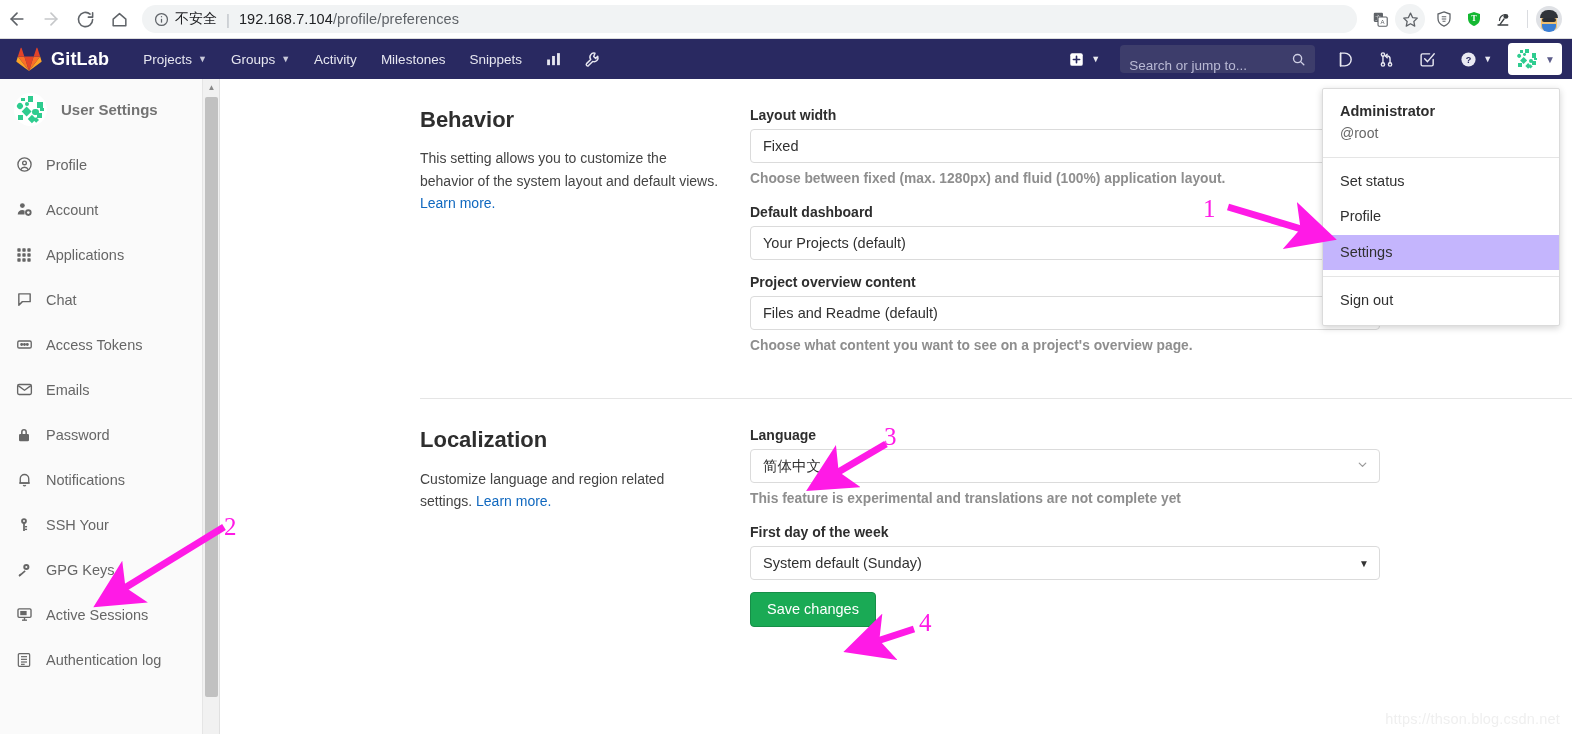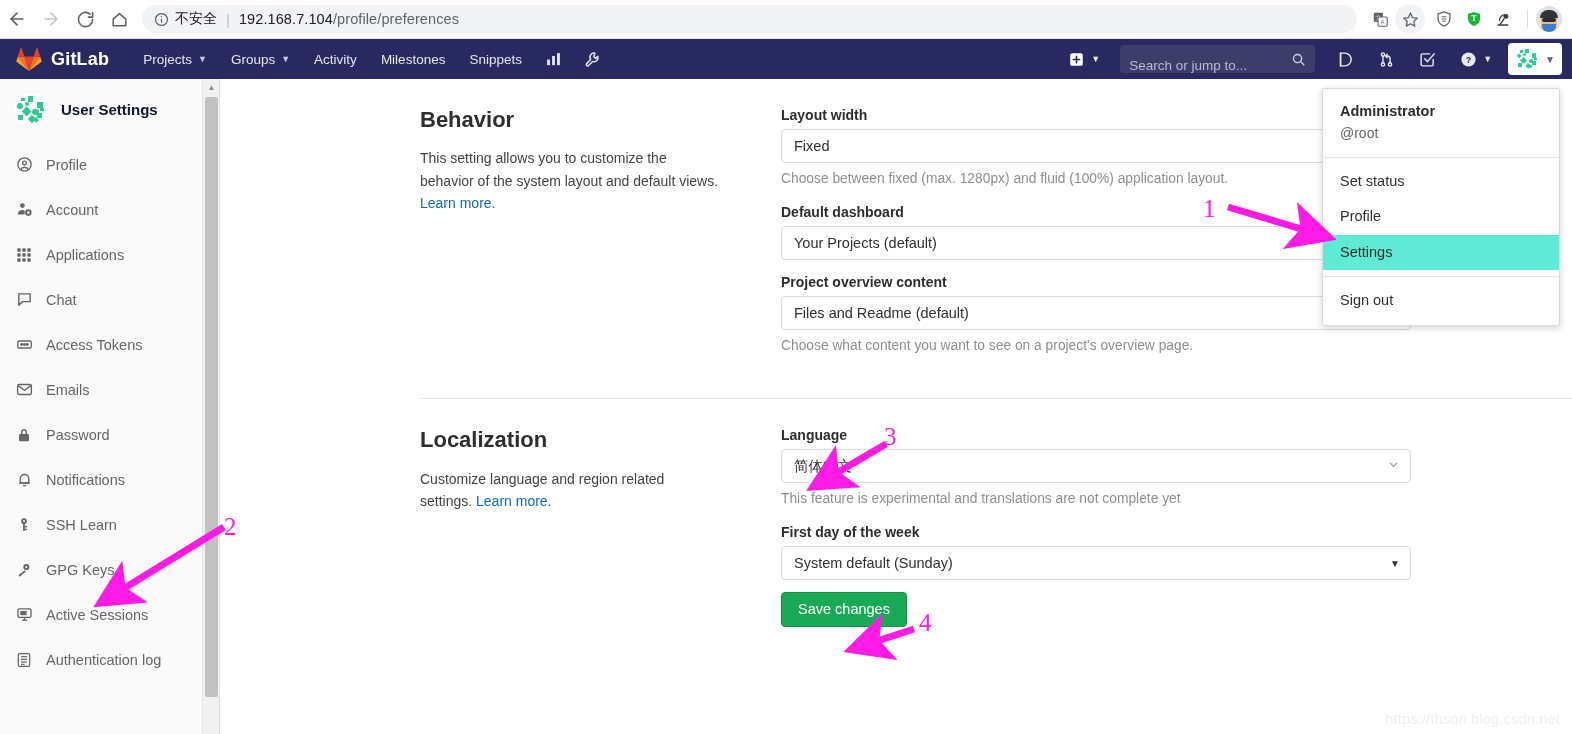--- a/index.html
+++ b/index.html
@@ -102,30 +102,30 @@
     z-index:40; border-radius:2px;
   }
   #dd-head { padding:12px 17px 13px; border-bottom:1px solid #e5e5e5; }
   #dd-name { font-size:14.5px; color:#2e2e2e; font-weight:600; line-height:1.5; }
   #dd-handle { font-size:14px; color:#666; line-height:1.5; }
   .dd-group { padding:6px 0; border-bottom:1px solid #e5e5e5; }
   .dd-group:last-child { border-bottom:0; }
   .dd-item {
     padding:6px 17px; font-size:14.5px; color:#303030; cursor:pointer; line-height:1.62;
   }
-  .dd-item.active { background:#5eead4; }
+  .dd-item.active { background:#c4b5fd; }
 
   
   #sidebar {
     position:absolute; left:0; top:79px; width:203px; height:655px;
     background:#fafafa; border-right:1px solid #e5e5e5;
   }
   #sb-head { display:flex; align-items:center; padding:14px 0 16px 14px; }
   #sb-head .ident-avatar { width:33px;height:33px; }
-  #sb-title { font-size:15px; color:#0f172a; font-weight:700; margin-left:14px; }
+  #sb-title { font-size:15px; color:#737373; font-weight:700; margin-left:14px; }
   .sb-item {
     display:flex; align-items:center; height:45px; padding-left:16px;
     color:#666; font-size:14.5px; cursor:pointer; position:relative;
   }
   .sb-item .sb-ico { width:22px; display:flex; align-items:center; justify-content:flex-start; flex:none; color:#666; }
   .sb-item .sb-label { margin-left:8px; white-space:nowrap; }
   .sb-item.active { background:#f0f0f0; color:#292961; }
   .sb-item.active .sb-label { color:#292961; font-weight:600; }
   .sb-item.active .sb-ico { color:#292961; }
   .sb-item.active:before {
@@ -139,40 +139,40 @@
   #sb-scroll-up {
     width:17px;height:17px;display:flex;align-items:center;justify-content:center;
     color:#888; font-size:8px;
   }
   #sb-thumb {
     position:absolute; left:2px; top:18px; width:13px; height:600px; background:#c1c1c1; border-radius:2px;
   }
 
   
   #content { position:absolute; left:220px; top:79px; width:1352px; height:655px; background:#fff; }
-  .settings-section { display:flex; padding:0 0 0 0;gap:31px; }
+  .settings-section { display:flex; padding:0 0 0 0; }
   .sec-left { width:330px; flex:none; padding-right:30px; }
   .sec-left h2 { font-size:22px; color:#2e2e2e; font-weight:600; margin:0 0 14px 0; line-height:1.2; }
   .sec-left p { font-size:14px; color:#444; line-height:1.6; margin:0; }
   .sec-left a { color:#1068bf; text-decoration:none; }
   .sec-right { flex:1; max-width:630px; }
   .field-label { font-size:14px; color:#2e2e2e; font-weight:700; margin-bottom:6px; }
   .ctrl {
     height:34px; border:1px solid #dbdbdb; border-radius:4px; background:#fff;
     display:flex; align-items:center; padding:0 12px; font-size:14.5px; color:#303030;
     position:relative;
   }
   .ctrl .native-caret {
     position:absolute; right:10px; top:50%; transform:translateY(-50%);
     font-size:10px; color:#333;
   }
   .ctrl .soft-caret {
     position:absolute; right:10px; top:50%; transform:translateY(-50%); color:#9b9b9b;
   }
-  .help-text { font-size:13.8px; color:#8e8e8e; margin-top:6px; line-height:1.5; }
+  .help-text { font-size:13.8px; color:#8e8e8e; margin-top:6px; line-height:1.5;font-weight:bold; }
   .field-block { margin-bottom:14px; }
   hr.sec-divider { border:0; border-top:1px solid #e5e5e5; margin:28px 0 0 0; }
   #save-changes {
     background:#1aaa55; color:#fff; border:1px solid #168f48; border-radius:4px;
     font-size:14.5px; font-family:"Liberation Sans",sans-serif;
     padding:8px 16px; cursor:pointer; line-height:1.2;
   }
 
   
   #annotations { position:absolute; left:0; top:0; width:1572px; height:734px; pointer-events:none; z-index:60; }
@@ -501,21 +501,21 @@
   <div class="sb-item">
     <span class="sb-ico">
         <svg width="16" height="16" viewBox="0 0 24 24" fill="currentColor">
           <circle cx="12" cy="6" r="4.3"></circle>
           <circle cx="12" cy="6" r="1.5" fill="#fafafa"></circle>
           <rect x="10.7" y="9" width="2.6" height="12"></rect>
           <rect x="13.3" y="13.5" width="3.3" height="2.1"></rect>
           <rect x="13.3" y="17.5" width="3.3" height="2.1"></rect>
         </svg>
       </span>
-    <span class="sb-label">SSH Learn</span>
+    <span class="sb-label">SSH Your</span>
   </div>
   <div class="sb-item">
     <span class="sb-ico">
         <svg width="16" height="16" viewBox="0 0 24 24" fill="currentColor">
           <circle cx="15.5" cy="7.5" r="4.6"></circle>
           <circle cx="15.5" cy="7.5" r="1.6" fill="#fafafa"></circle>
           <rect x="3" y="16" width="12" height="2.5" transform="rotate(-40 9 17)"></rect>
           <rect x="4.2" y="18.2" width="3.4" height="2.2" transform="rotate(-40 6 19)"></rect>
         </svg>
       </span>

